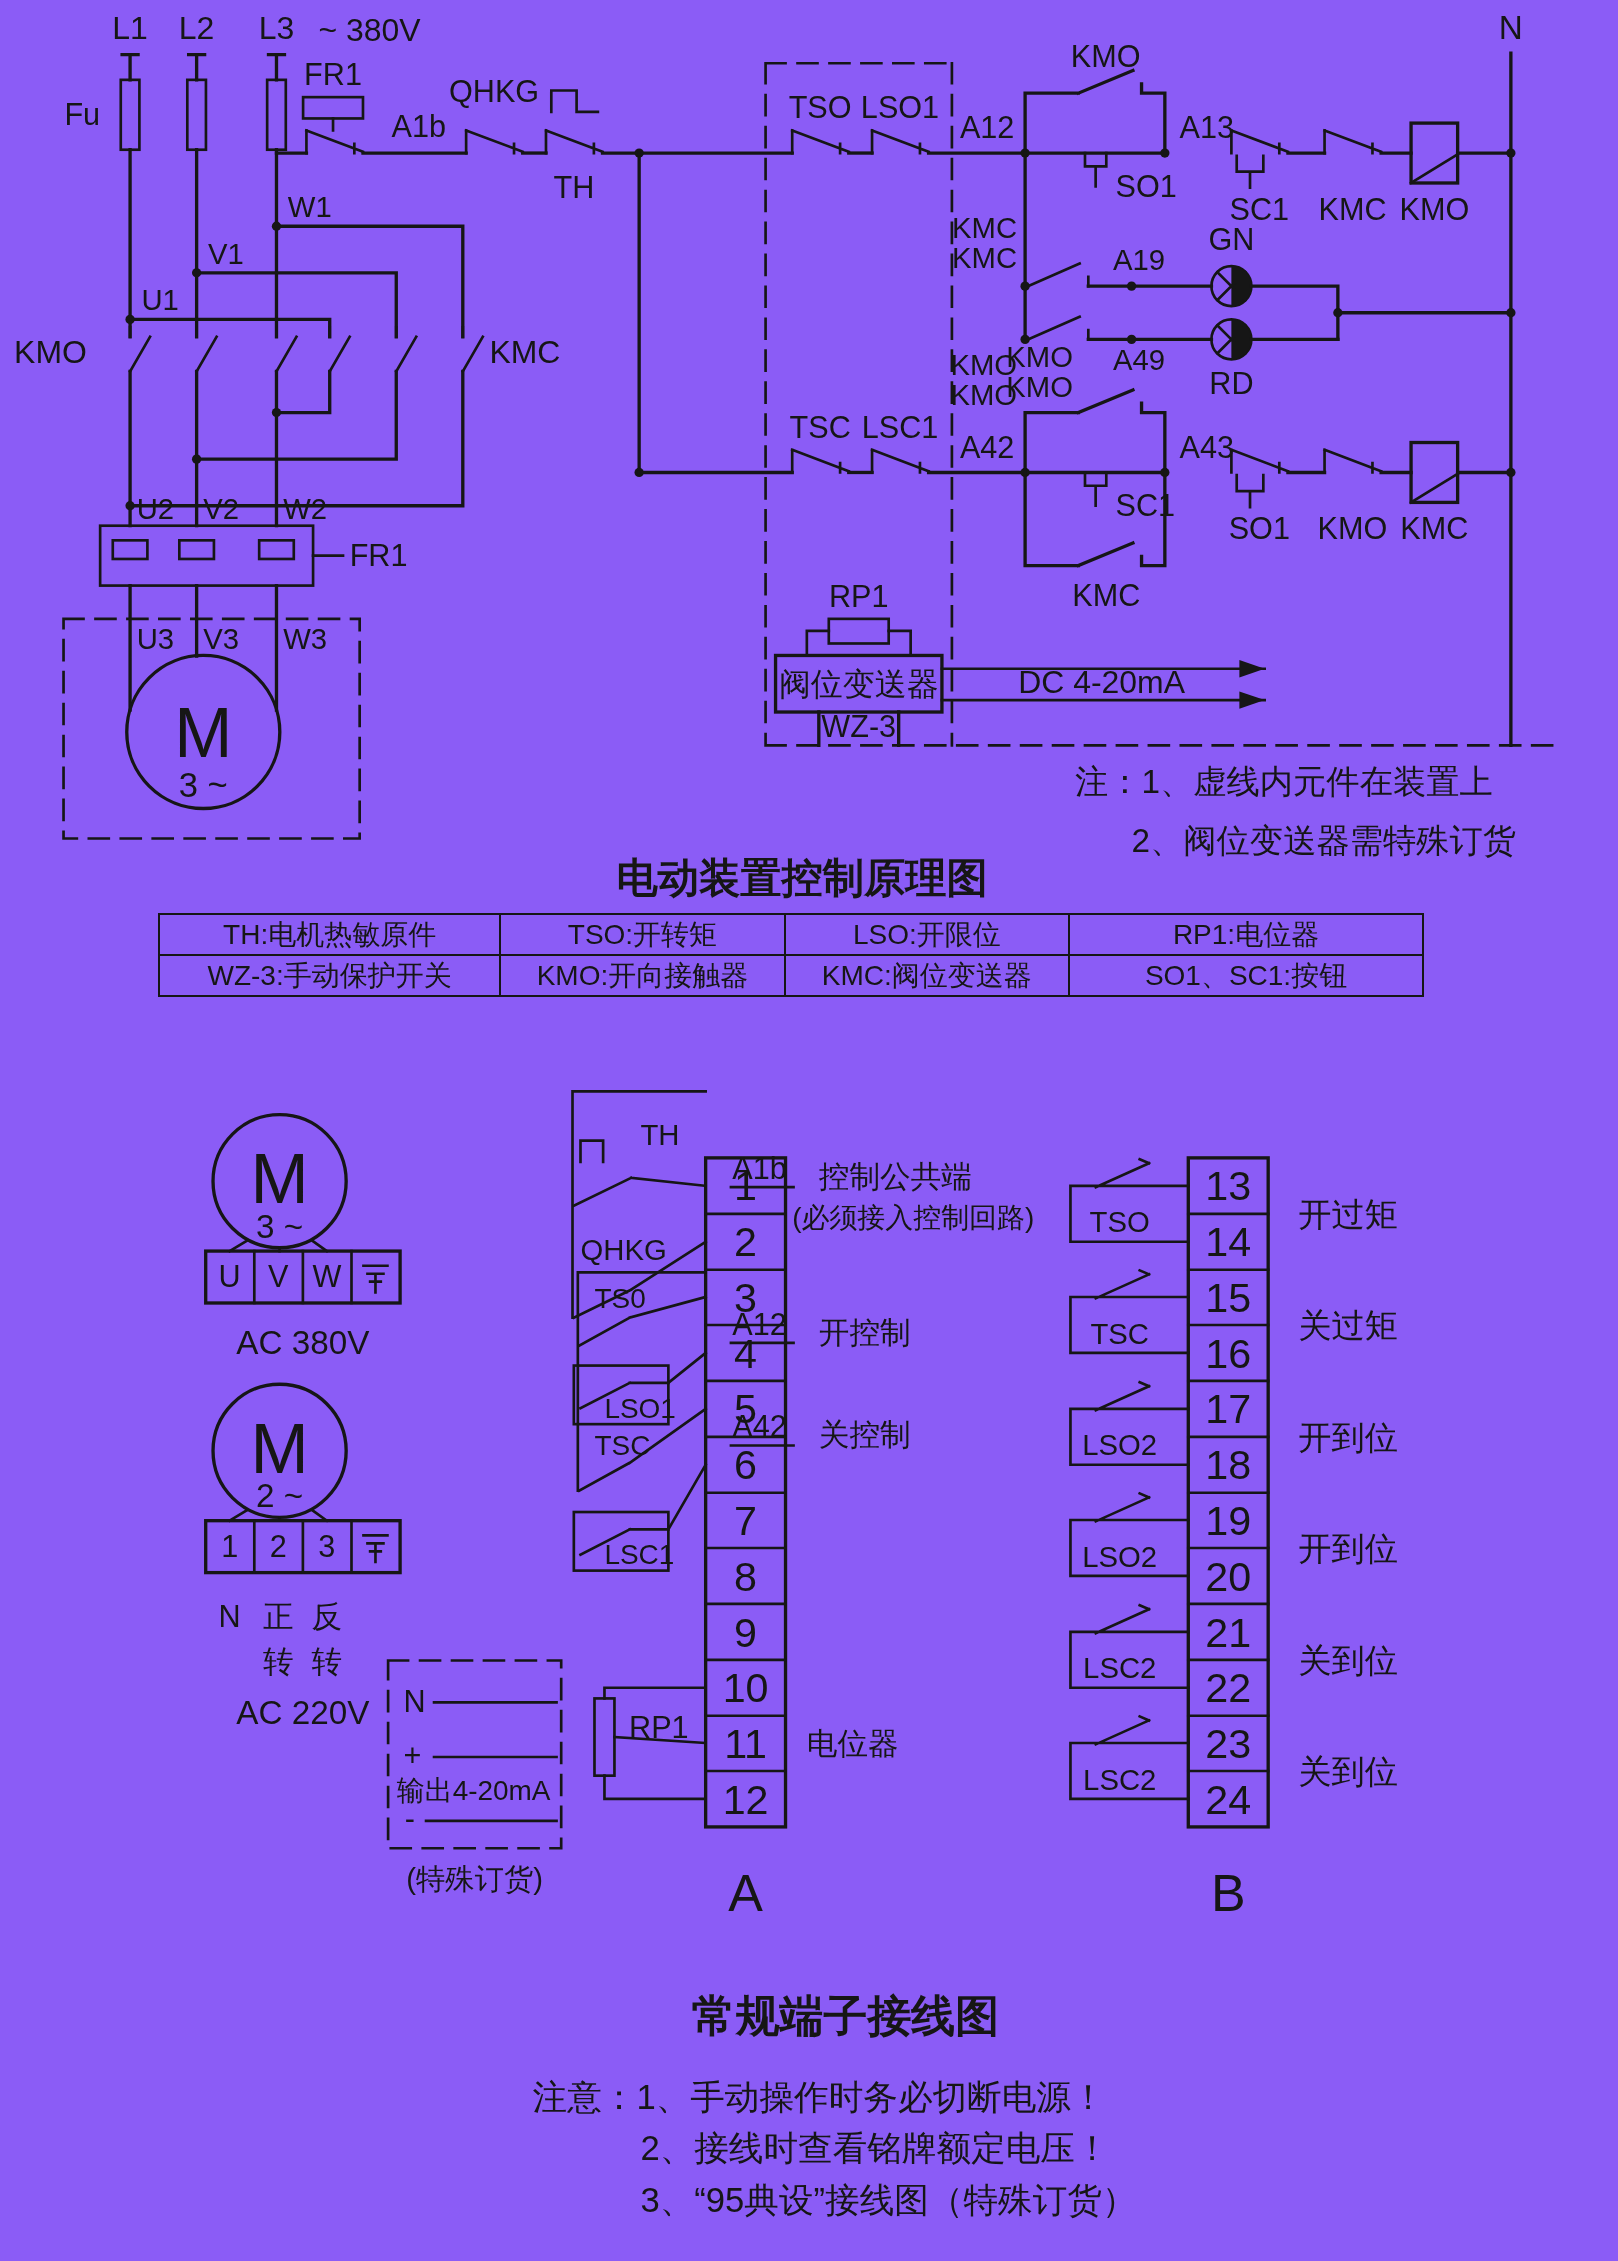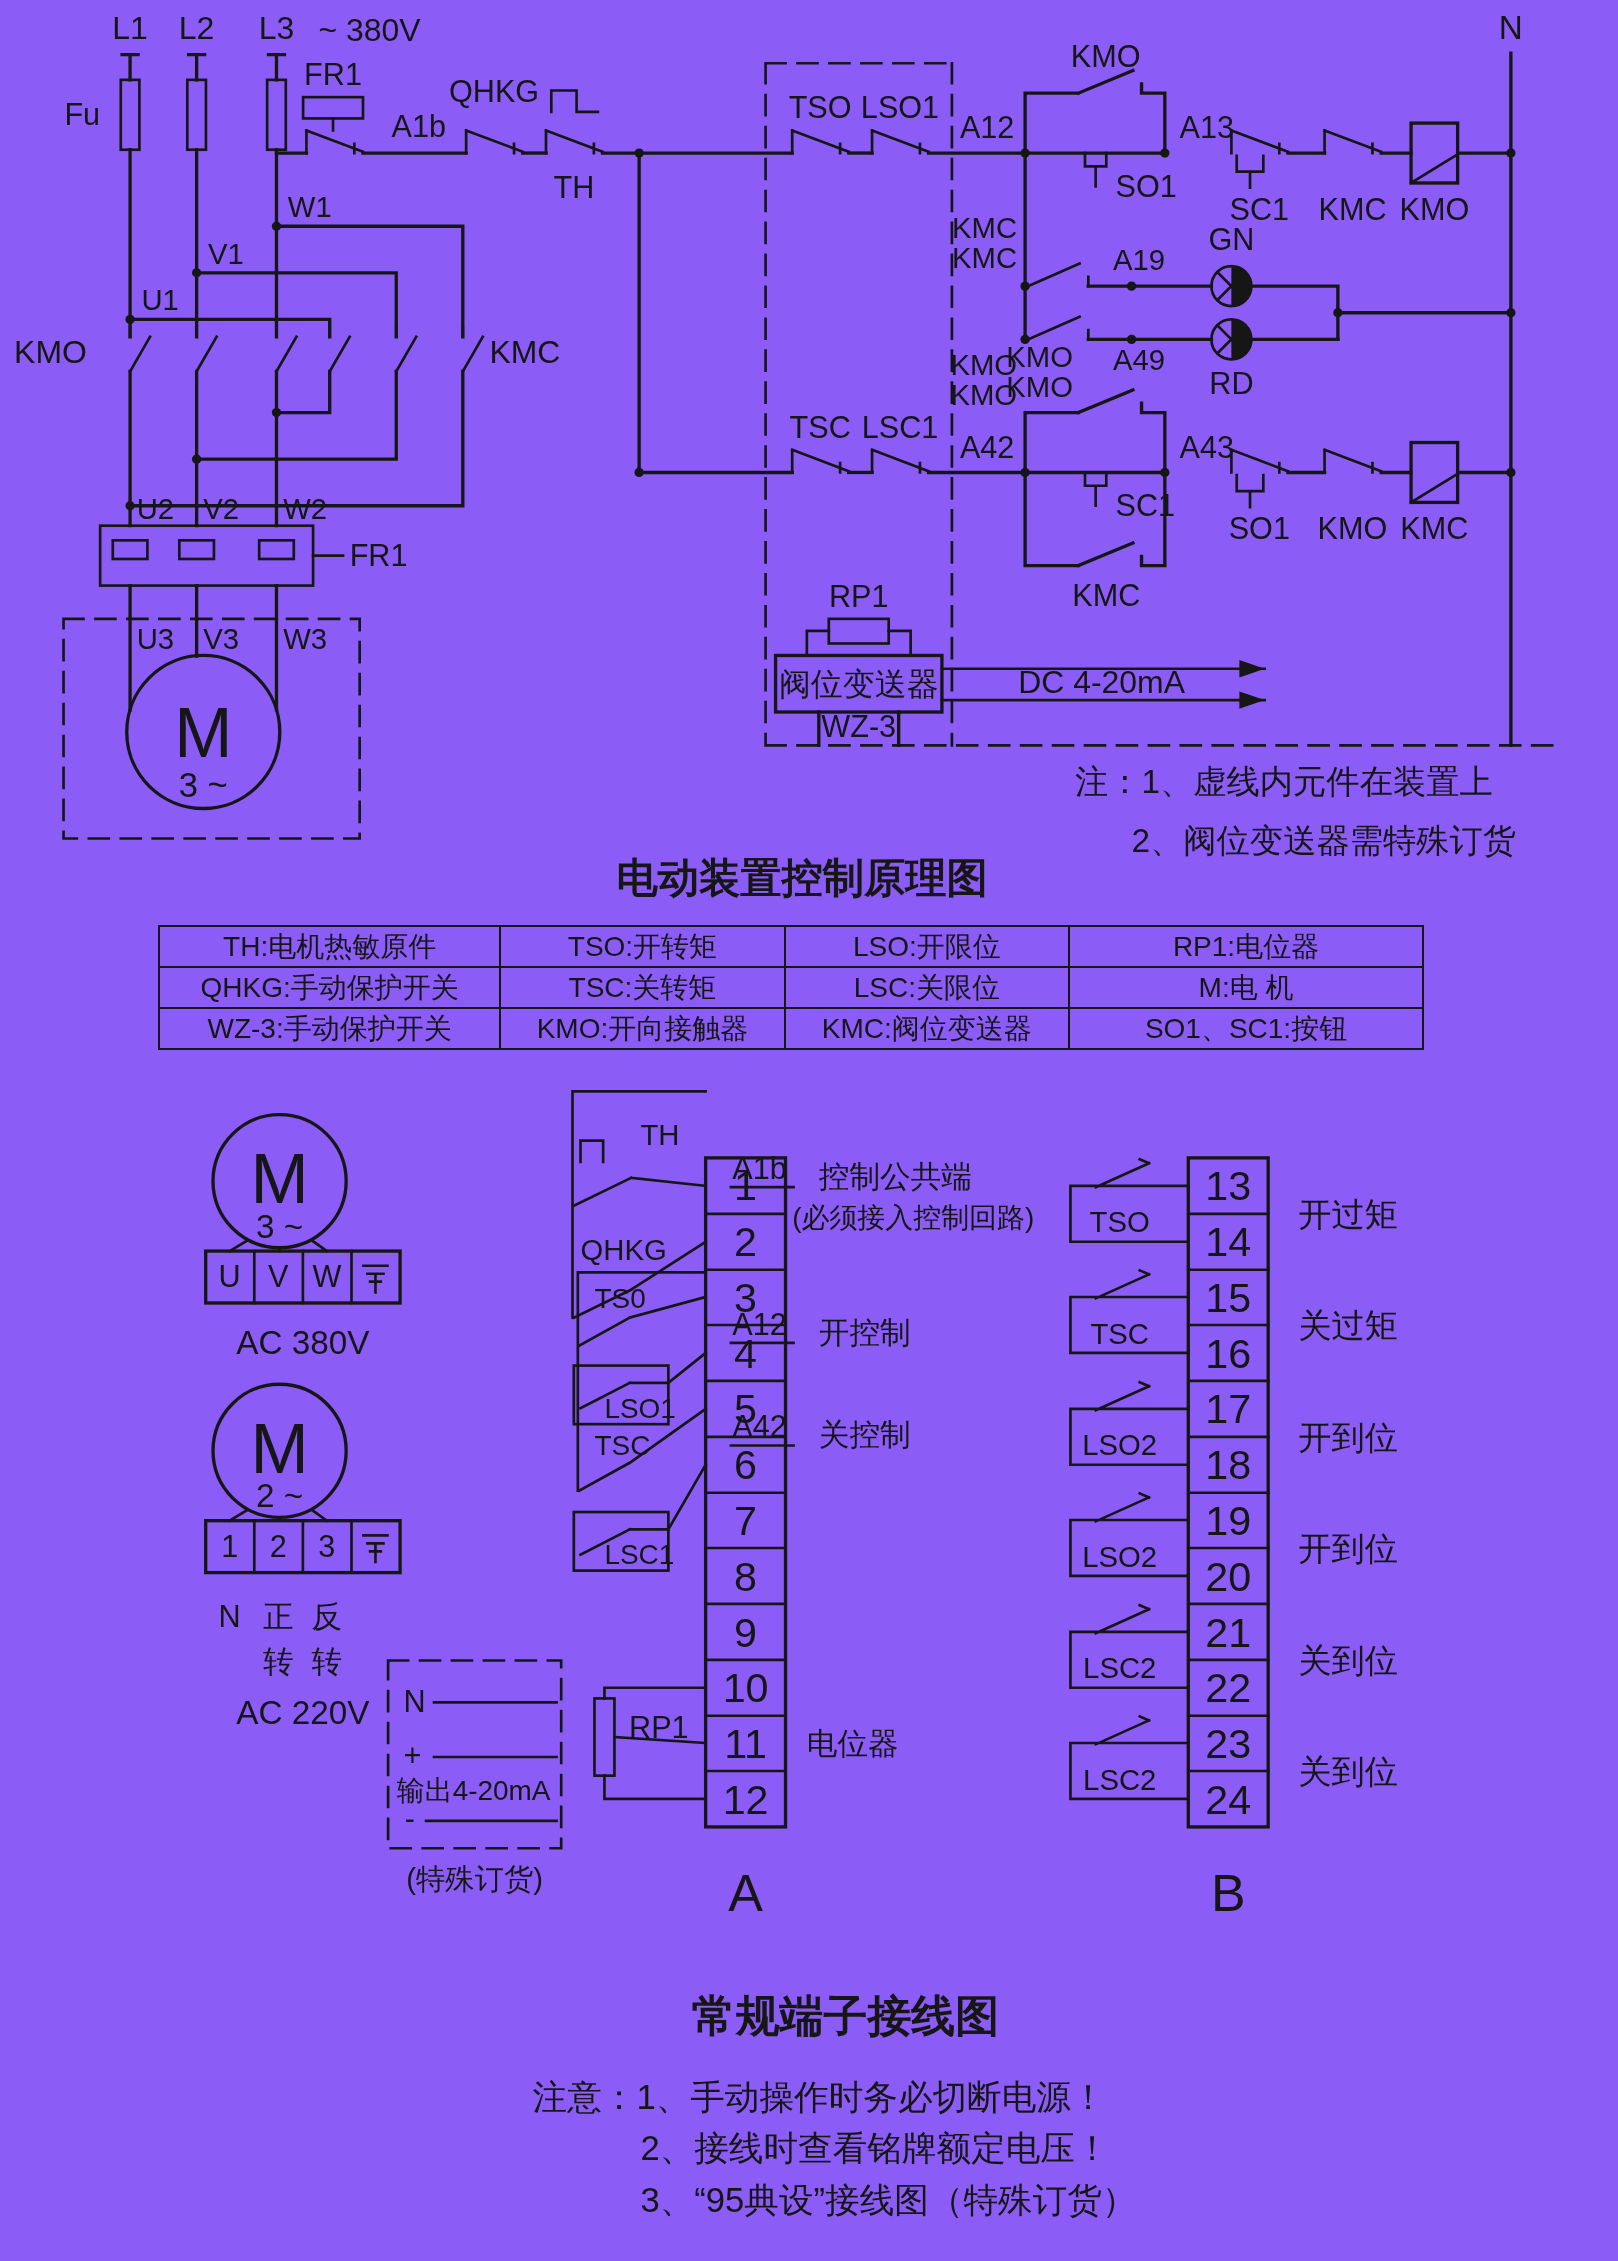--- a/index.html
+++ b/index.html
@@ -10,21 +10,21 @@
   .w{stroke:#161616;stroke-width:5;fill:none;stroke-linecap:square;}
   .thin{stroke-width:4;}
   .dash{stroke-dasharray:30 18;}
   .dot{fill:#161616;stroke:none;}
   .blk{fill:#161616;stroke:none;}
   text{fill:#161616;}
   .mid{text-anchor:middle;} .end{text-anchor:end;} .t42{font-size:42px;} .t44{font-size:44px;} .t46{font-size:46px;}
   .t48{font-size:48px;} .t50{font-size:50px;} .t52{font-size:52px;} .t62{font-size:62px;}
   .t78{font-size:78px;} .t105{font-size:105px;}
   .tt{font-size:62px;font-weight:bold;} .tt2{font-size:66px;font-weight:bold;}
-  #legend{position:absolute;left:158px;top:913px;width:1266px;border-collapse:collapse;table-layout:fixed;margin-top:12px;}
+  #legend{position:absolute;left:158px;top:913px;width:1266px;border-collapse:collapse;table-layout:fixed;}
   #legend td{border:2.7px solid #161616;height:39px;text-align:center;vertical-align:middle;
              font-size:28px;color:#161616;padding:0;white-space:nowrap;overflow:hidden;}
 </style>
 </head>
 <body>
 
 <div id="stage">
 
 <svg id="svg1" width="1619" height="905" viewBox="0 0 2432 1360">
 
@@ -239,26 +239,20 @@
         <col style="width:28%">
       </colgroup>
   <tbody>
         <tr>
     <td>TH:电机热敏原件</td>
     <td>TSO:开转矩</td>
     <td>LSO:开限位</td>
     <td>RP1:电位器</td>
   </tr>
   <tr>
-    <td>QHKG:手动保护开关</td>
-    <td>TSC:关转矩</td>
-    <td>LSC:关限位</td>
-    <td>M:电 机</td>
-  </tr>
-  <tr>
     <td>WZ-3:手动保护开关</td>
     <td>KMO:开向接触器</td>
     <td>KMC:阀位变送器</td>
     <td>SO1、SC1:按钮</td>
   </tr>
 </tbody>
     </table>
 
 <svg id="svg2" width="1619" height="1223" viewBox="0 0 2432 1837">
 

